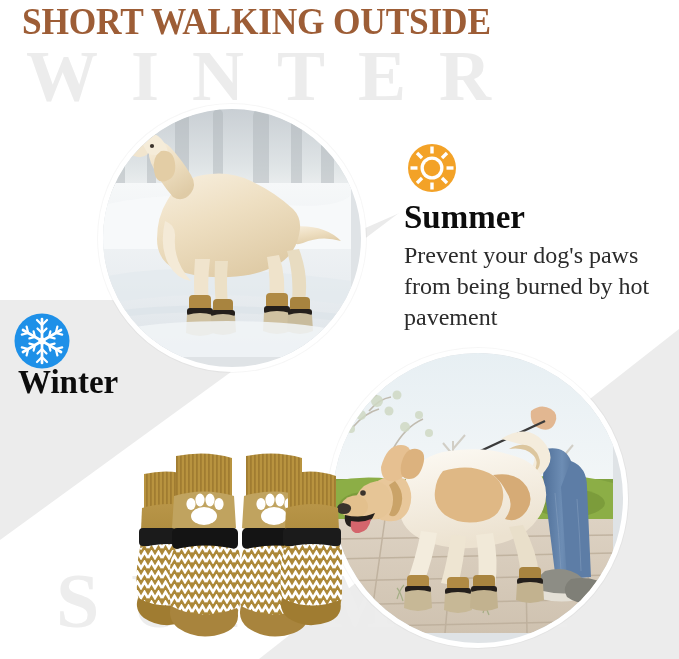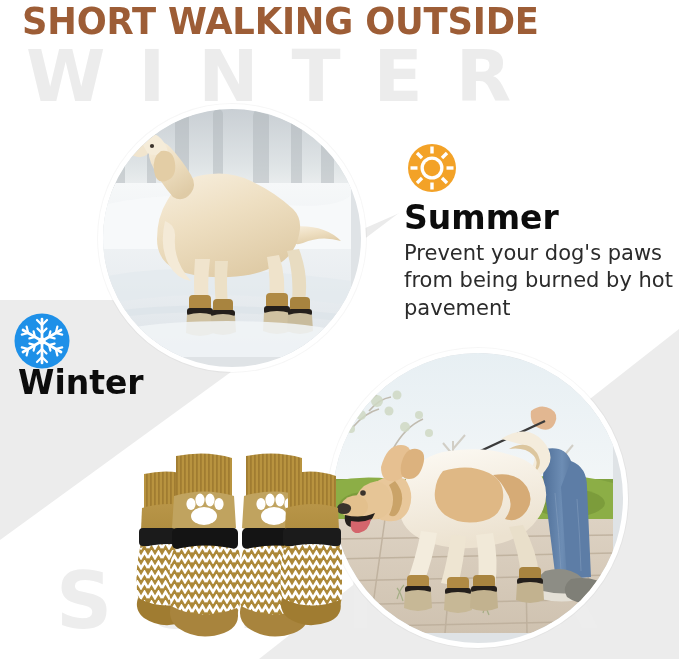--- a/index.html
+++ b/index.html
@@ -7,20 +7,21 @@
     width:679px;height:659px;
     background:#ffffff;
     font-family:"DejaVu Sans","Liberation Sans",sans-serif;
     overflow:hidden;
   }
   #infographic{
     position:relative;
     width:679px;height:659px;
     background:#ffffff;
     overflow:hidden;
+    font-family:Liberation Serif, serif;
   }
 
   
   .bg-layer{position:absolute;inset:0;overflow:hidden;}
   .bg-grey-base{
     position:absolute;left:0;top:0;width:679px;height:659px;
     background:#ebebeb;
   }
   .bg-white-mid{
     position:absolute;left:-120px;top:-120px;width:1000px;height:560px;
@@ -107,21 +108,21 @@
   #icon-winter{left:13px;top:312px;width:58px;height:58px;}
 
   
   .block-heading{
     position:absolute;
     font-size:33px;font-weight:700;color:#0c0c0c;
     line-height:1;white-space:nowrap;
   }
   .block-body{
     position:absolute;
-    font-size:21px;font-weight:400;color:#2b2b2b;
+    font-size:24px;font-weight:400;color:#2b2b2b;
     line-height:1.30;
   }
   #summer-heading{left:404px;top:201px;}
   #summer-body{left:404px;top:240px;width:272px;}
   #winter-heading{left:18px;top:366px;}
   #winter-body{left:18px;top:405px;width:262px;}
 </style>
 </head>
 <body>
 

